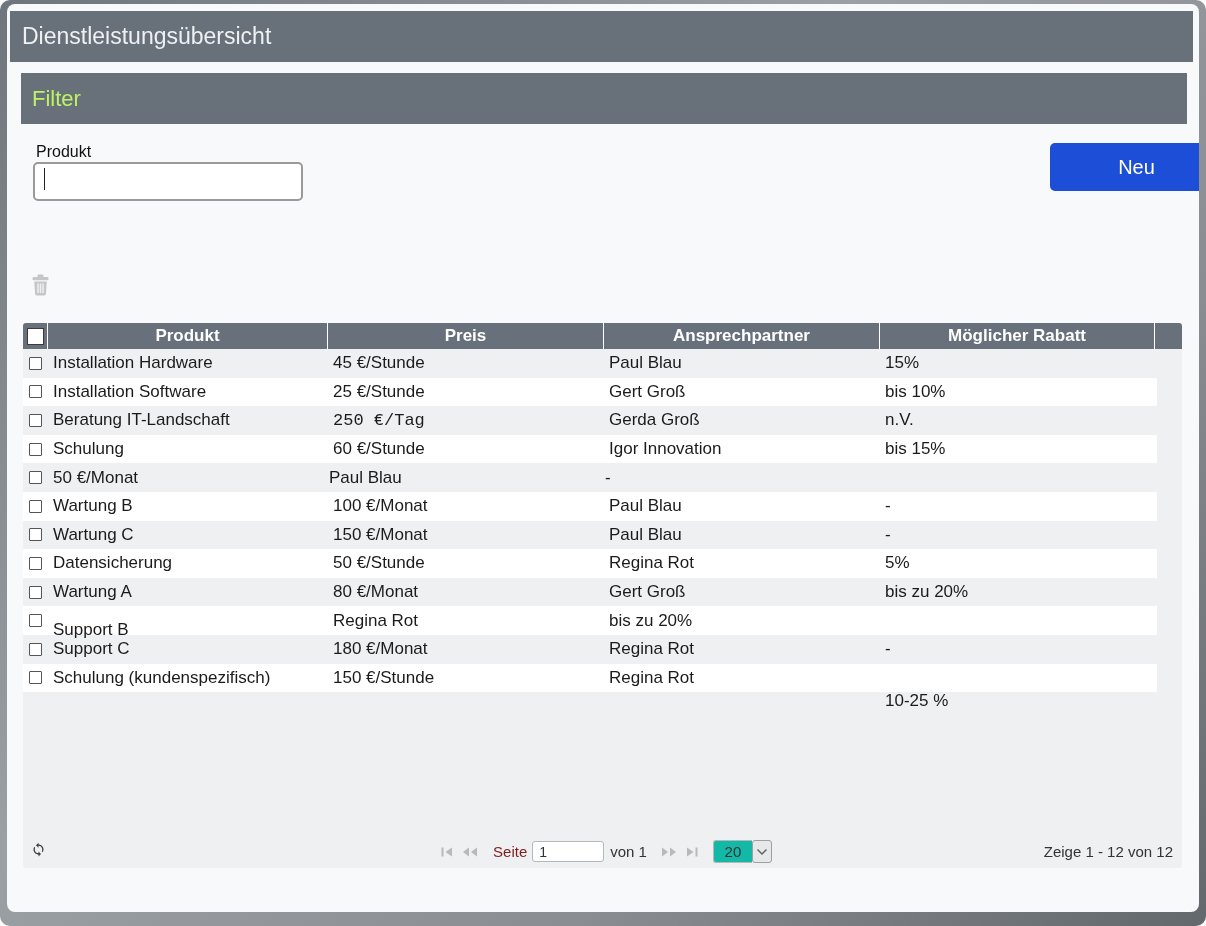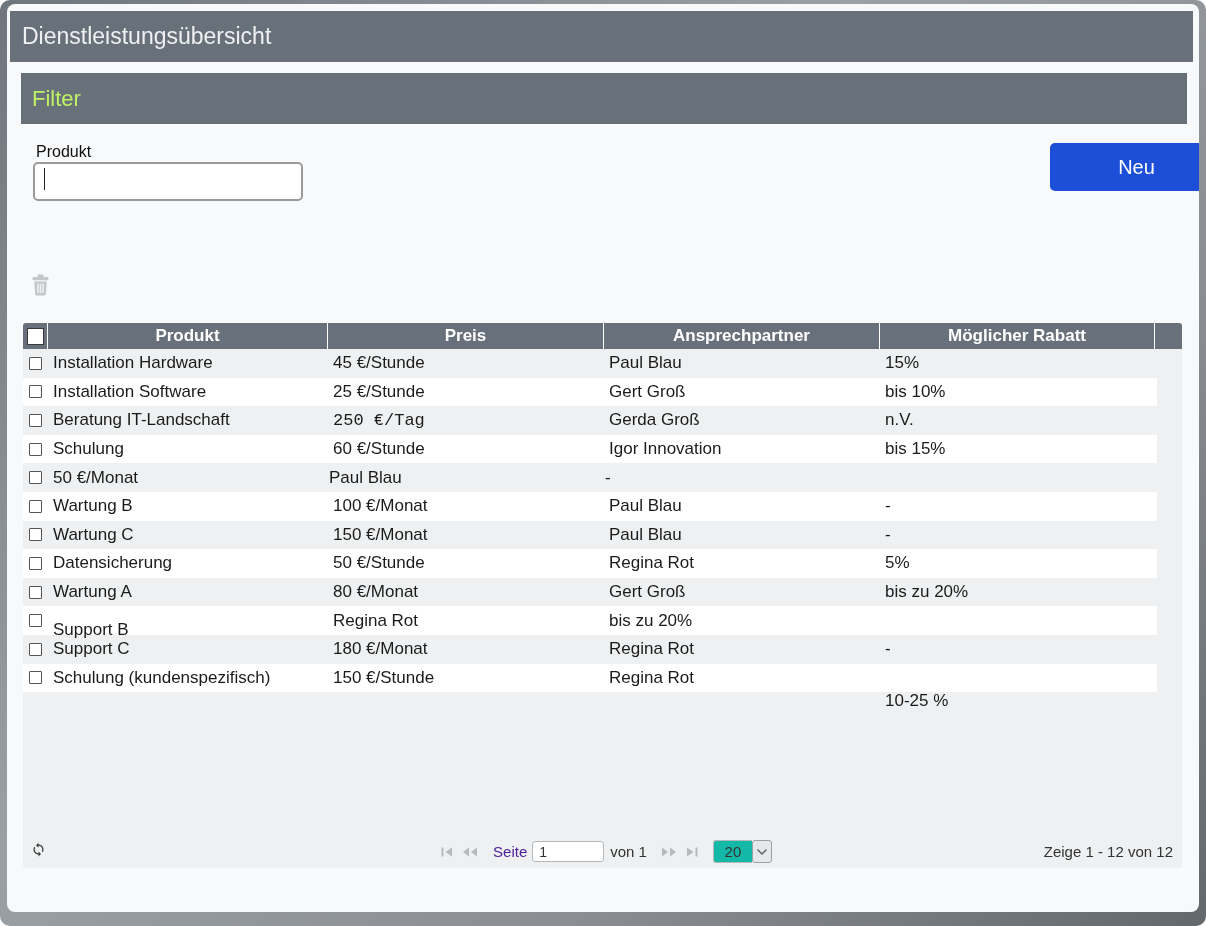--- a/index.html
+++ b/index.html
@@ -57,21 +57,21 @@
   .rcheckbox { width:13px; height:13px; background:#fff; border:1px solid #555; border-radius:1px; }
   .grow .cell { font-size:17px; color:#1b1b1b; padding-left:5px; white-space:nowrap; overflow:hidden; }
   .pager { position:absolute; left:0; bottom:0; width:1159px; height:33px; }
   .pager-left { position:absolute; left:8px; top:7px; }
   .pager-center {
     position:absolute; left:8px; right:0; top:0; height:33px;
     display:flex; align-items:center; justify-content:center;
   }
   .pager-right { position:absolute; right:9px; top:0; height:33px; display:flex; align-items:center; font-size:15px; color:#333; }
   .nav-icon { display:inline-flex; align-items:center; }
-  .seite-label { font-size:15px; color:#4c1d95; margin-left:15px; }
+  .seite-label { font-size:15px; color:#7f1d1d; margin-left:15px; }
   .seite-input {
     width:72px; height:21px; border:1px solid #b5b8ba; border-radius:3px;
     font-size:14px; padding:0 6px; font-family:inherit; outline:none; background:#fff; color:#333;
     margin-left:5px;
   }
   .von-label { font-size:15px; color:#333; margin-left:6px; }
   .pagesize { display:flex; height:23px; margin-left:15px; }
   .pagesize .val {
     width:39px; background:#14b8a6; border:1px solid #b5b8ba; border-right:none;
     border-radius:3px 0 0 3px; font-size:15px; color:#333;

